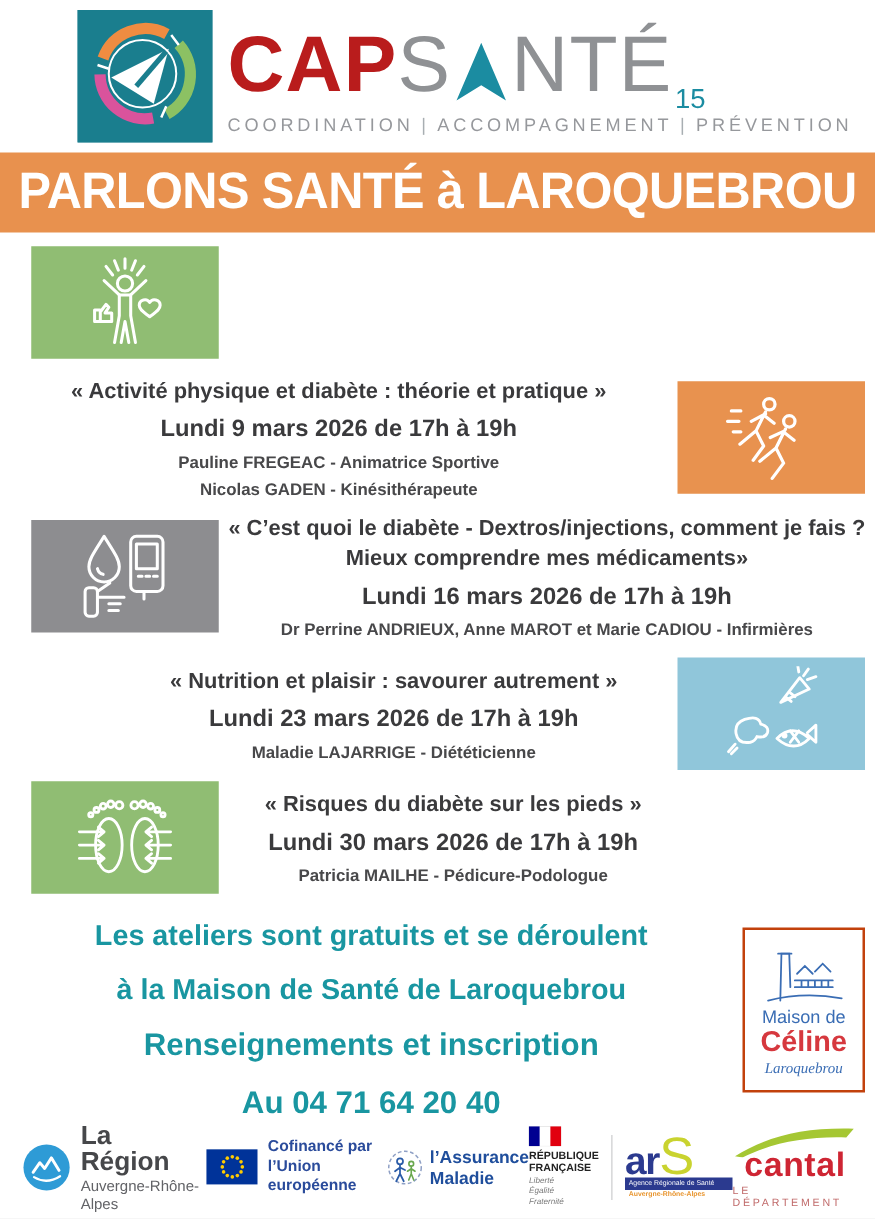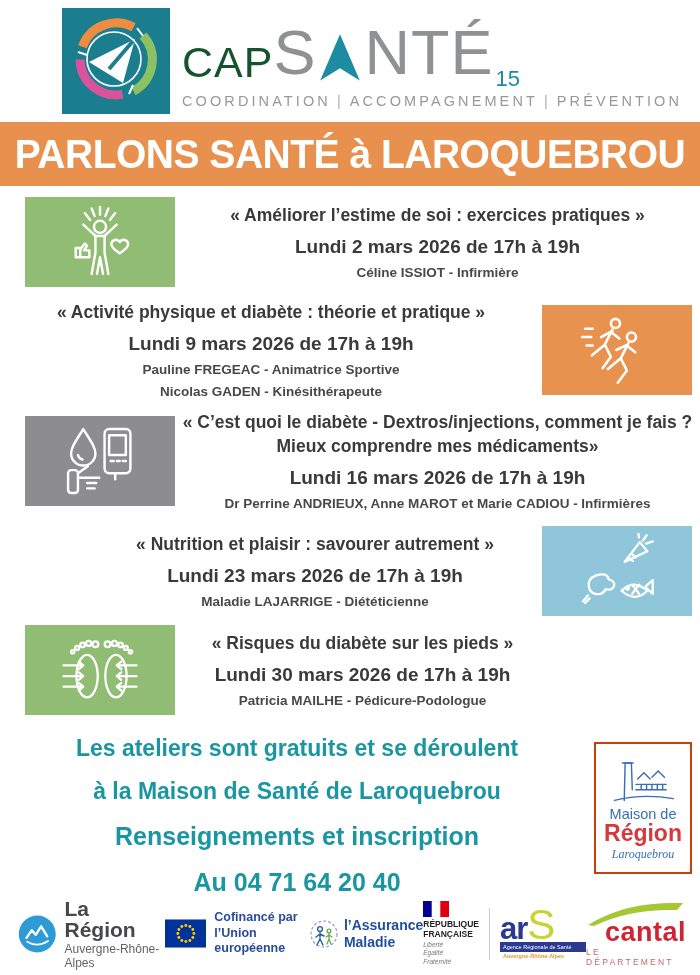--- a/index.html
+++ b/index.html
@@ -7,21 +7,21 @@
   .poster {
     position:relative; width:700px; height:975px; margin:0 auto;
     background:#ffffff; font-family:"Liberation Sans", sans-serif; overflow:hidden;
   }
   
   .header { position:relative; height:122px; }
   .logo-sq { position:absolute; left:62px; top:8px; width:108px; height:106px; background:#1a7e8e; }
   .logo-sq svg { width:100%; height:100%; }
   .brand-wrap { position:absolute; left:182px; top:10px; width:500px; }
   .brand-line { white-space:nowrap; line-height:1; height:74px; display:flex; align-items:flex-end; }
-  .brand-cap { font-size:43px; font-weight:400; color:#14532d; letter-spacing:1px; }
+  .brand-cap { font-size:63px; font-weight:700; color:#b91c1c; letter-spacing:1px; }
   .brand-s, .brand-nte { font-size:63px; font-weight:400; color:#8f9194; letter-spacing:1px; }
   .brand-arrow { display:inline-block; width:44px; height:52px; margin:0 2px; align-self:flex-end; }
   .brand-15 { font-size:22px; font-weight:400; color:#1b8ca1; position:relative; top:6px; margin-left:2px; }
   .tagline { margin-top:9px; font-size:14.5px; letter-spacing:3.1px; color:#96989c; white-space:nowrap; }
   .tagline .pipe { color:#a8aeb2; margin:0 6px; }
   
   .banner { height:64px; background:#e8914e; display:flex; align-items:center; justify-content:center; }
   .banner-title { color:#ffffff; font-size:39px; font-weight:700; letter-spacing:-0.5px; transform:scaleY(1.05); }
   
   .row { display:flex; align-items:center; }
@@ -62,21 +62,21 @@
   .rf-name { font-size:8.5px; font-weight:700; color:#222; line-height:1.2; margin-top:2px; }
   .rf-motto { font-size:6.5px; font-style:italic; color:#7a7a7a; line-height:1.3; margin-top:2px; }
   .vdiv { width:1px; height:52px; background:#cdced0; margin:0 10px; }
   .ars { flex-direction:column; align-items:flex-start; }
   .ars-word { line-height:0.8; white-space:nowrap; }
   .ars-ar { font-size:31px; font-weight:700; color:#2b3a8f; letter-spacing:-1px; }
   .ars-s  { font-size:42px; font-weight:400; color:#c9d32f; }
   .ars-bar { width:86px; background:#2b3a8f; color:#fff; font-size:5.5px; padding:2px 3px; margin-top:1px; white-space:nowrap; }
   .ars-sub { font-size:5.5px; color:#e8952f; font-weight:700; margin-top:1px; padding-left:3px; }
   .am-text { margin-left:4px; font-size:14px; font-weight:700; color:#1f4e9c; line-height:1.15; }
-  .cantal { flex-direction:column; align-items:flex-end; }
+  .cantal { flex-direction:column; align-items:center; }
   .cantal-name { font-size:27px; font-weight:700; color:#ce2533; line-height:0.8; margin-top:-4px; letter-spacing:0.5px; }
   .cantal-sub { font-size:8.5px; color:#c06a6a; letter-spacing:2.2px; margin-top:3px; }
 </style>
 </head>
 <body>
 
 <div class="poster">
 
   <div class="header">
     <div class="logo-sq">
@@ -114,25 +114,20 @@
   <div class="row r1">
     <div class="icon-block icon-left bg-green">
       <svg viewBox="0 0 100 100" fill="none" stroke="#ffffff" stroke-width="3.2" stroke-linecap="round" stroke-linejoin="round">
         <path d="M50 4 V14 M39 6 L43 16 M61 6 L57 16 M30 12 L37 21 M70 12 L63 21"></path>
         <circle cx="50" cy="30" r="8"></circle>
         <path d="M44 42 L28 27 M56 42 L72 27"></path>
         <path d="M44 42 H56 M44 42 V64 L39 92 M56 42 V64 L61 92 M46 92 L50 70 L54 92"></path>
         <path d="M18 58 h6 v12 h-6 z M24 60 l6 -8 3 3 -4 6 h7 v9 h-12"></path>
         <path d="M76 50 c-3 -5 -11 -3 -11 3 c0 5 6 8 11 12 c5 -4 11 -7 11 -12 c0 -6 -8 -8 -11 -3 z"></path>
       </svg>
-    </div>
-    <div class="row-text">
-      <div class="w-title">« Améliorer l’estime de soi : exercices pratiques »</div>
-      <div class="w-date">Lundi 2 mars 2026 de 17h à 19h</div>
-      <div class="w-pres">Céline ISSIOT - Infirmière</div>
     </div>
   </div>
 
   <div class="row r2">
     <div class="row-text">
       <div class="w-title">« Activité physique et diabète : théorie et pratique »</div>
       <div class="w-date">Lundi 9 mars 2026 de 17h à 19h</div>
       <div class="w-pres">Pauline FREGEAC - Animatrice Sportive</div>
       <div class="w-pres">Nicolas GADEN - Kinésithérapeute</div>
     </div>
@@ -222,21 +217,21 @@
     </div>
     <div class="maison-box">
       <svg viewBox="0 0 80 56" fill="none" stroke="#3a6db4" stroke-width="1.6" stroke-linecap="round">
         <path d="M19 52 L20 10 L27 10 L28 40"></path>
         <path d="M17 10 h12"></path>
         <path d="M34 28 l7 -7 l7 7 M50 26 l7 -7 l7 7"></path>
         <path d="M32 34 h34 M32 40 h34 M38 34 v6 M44 34 v6 M50 34 v6 M56 34 v6 M62 34 v6"></path>
         <path d="M8 52 Q40 44 74 50"></path>
       </svg>
       <div class="m-line1">Maison de</div>
-      <div class="m-line2">Région</div>
+      <div class="m-line2">Céline</div>
       <div class="m-line3">Laroquebrou</div>
     </div>
   </div>
 
   <div class="partners">
 
     <div class="p-item">
       <svg width="48" height="48" viewBox="0 0 50 50">
         <circle cx="25" cy="25" r="24" fill="#2e9bd6"></circle>
         <polyline points="11,30 18,20 23,26 30,15 38,28" fill="none" stroke="#ffffff" stroke-width="3" stroke-linecap="round" stroke-linejoin="round"></polyline>

